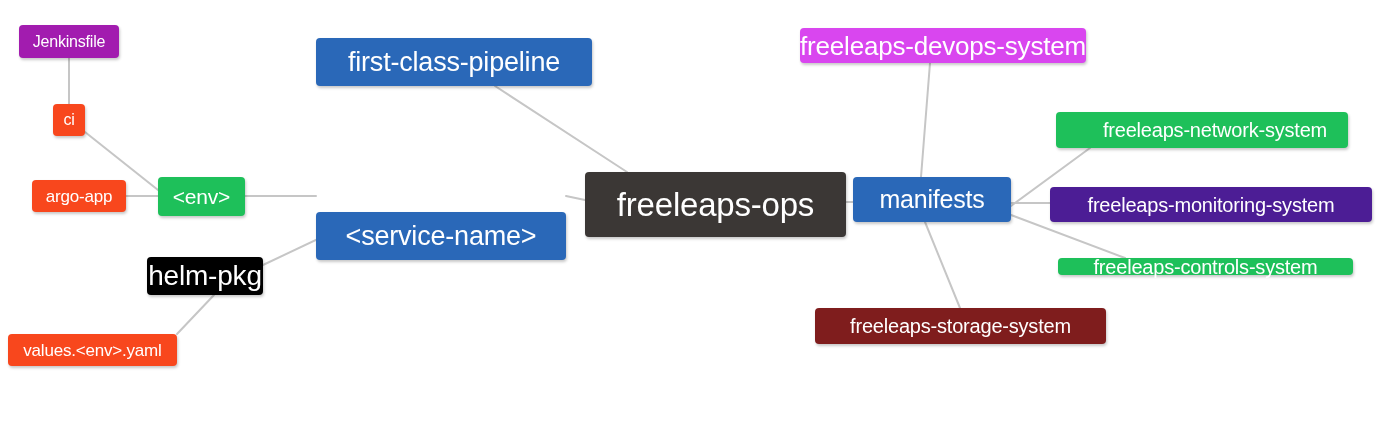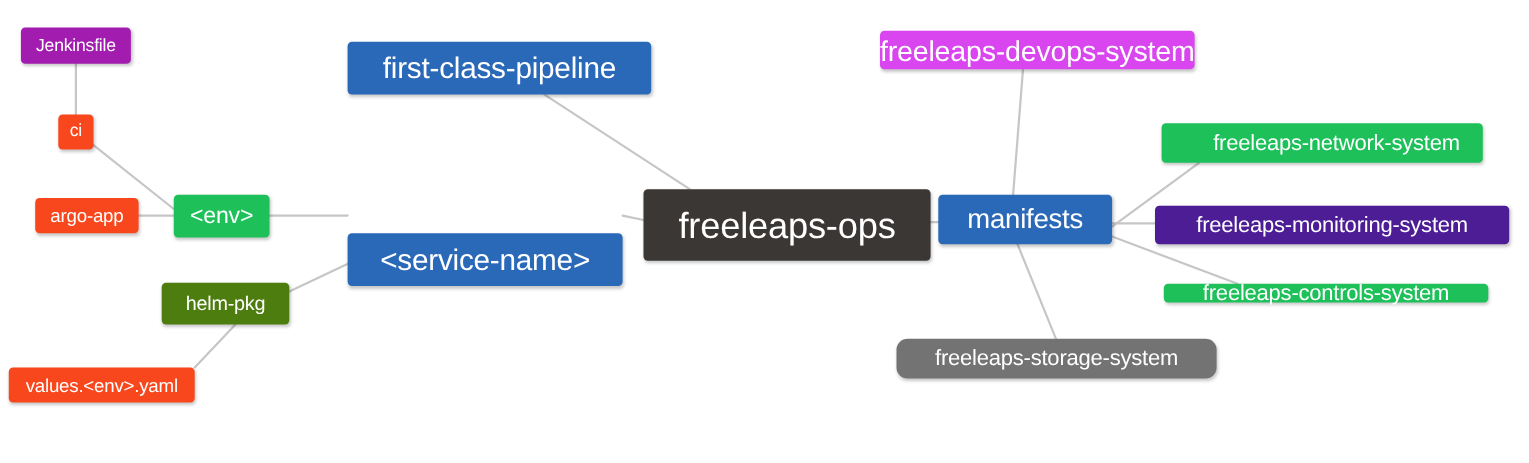--- a/index.html
+++ b/index.html
@@ -75,36 +75,36 @@
       </div>
       <div class="node" style="left: 316px; top: 172px; width: 250px; height: 48px; background: rgb(42, 104, 184); font-size: 27px; margin-top: 40px;">
         <span class="node-label">&lt;service-name&gt;</span>
       </div>
       <div class="node" style="left: 853px; top: 177px; width: 158px; height: 45px; background: rgb(42, 104, 184); font-size: 25px;">
         <span class="node-label">manifests</span>
       </div>
       <div class="node" style="left: 158px; top: 177px; width: 87px; height: 39px; background: rgb(30, 192, 90); font-size: 21px;">
         <span class="node-label">&lt;env&gt;</span>
       </div>
-      <div class="node" style="left: 147px; top: 257px; width: 116px; height: 38px; background: #4d7c0f; font-size: 18px;">
+      <div class="node" style="left: 147px; top: 257px; width: 116px; height: 38px; background: #000000; font-size: 28px;">
         <span class="node-label">helm-pkg</span>
       </div>
       <div class="node" style="left: 800px; top: 28px; width: 286px; height: 35px; background: #d946ef; font-size: 26px;">
         <span class="node-label">freeleaps-devops-system</span>
       </div>
       <div class="node" style="left: 1056px; top: 112px; width: 292px; height: 36px; background: rgb(30, 192, 90); font-size: 20px; padding-left: 36px;">
         <span class="node-label">freeleaps-network-system</span>
       </div>
       <div class="node" style="left: 1050px; top: 187px; width: 322px; height: 35px; background: #4c1d95; font-size: 20px;">
         <span class="node-label">freeleaps-monitoring-system</span>
       </div>
       <div class="node" style="left: 1058px; top: 258px; width: 295px; height: 17px; background: rgb(30, 192, 90); font-size: 20px;">
         <span class="node-label">freeleaps-controls-system</span>
       </div>
-      <div class="node" style="left: 815px; top: 308px; width: 291px; height: 36px; background: #737373; font-size: 20px; border-radius: 10px;">
+      <div class="node" style="left: 815px; top: 308px; width: 291px; height: 36px; background: #7f1d1d; font-size: 20px;">
         <span class="node-label">freeleaps-storage-system</span>
       </div>
       <div class="node" style="left: 19px; top: 25px; width: 100px; height: 33px; background: #a21caf; font-size: 16px; align-items: center;">
         <span class="node-label">Jenkinsfile</span>
       </div>
       <div class="node" style="left: 53px; top: 104px; width: 32px; height: 32px; background: rgb(248, 71, 29); font-size: 16px;">
         <span class="node-label">ci</span>
       </div>
       <div class="node" style="left: 32px; top: 180px; width: 94px; height: 32px; background: rgb(248, 71, 29); font-size: 17px;">
         <span class="node-label">argo-app</span>

